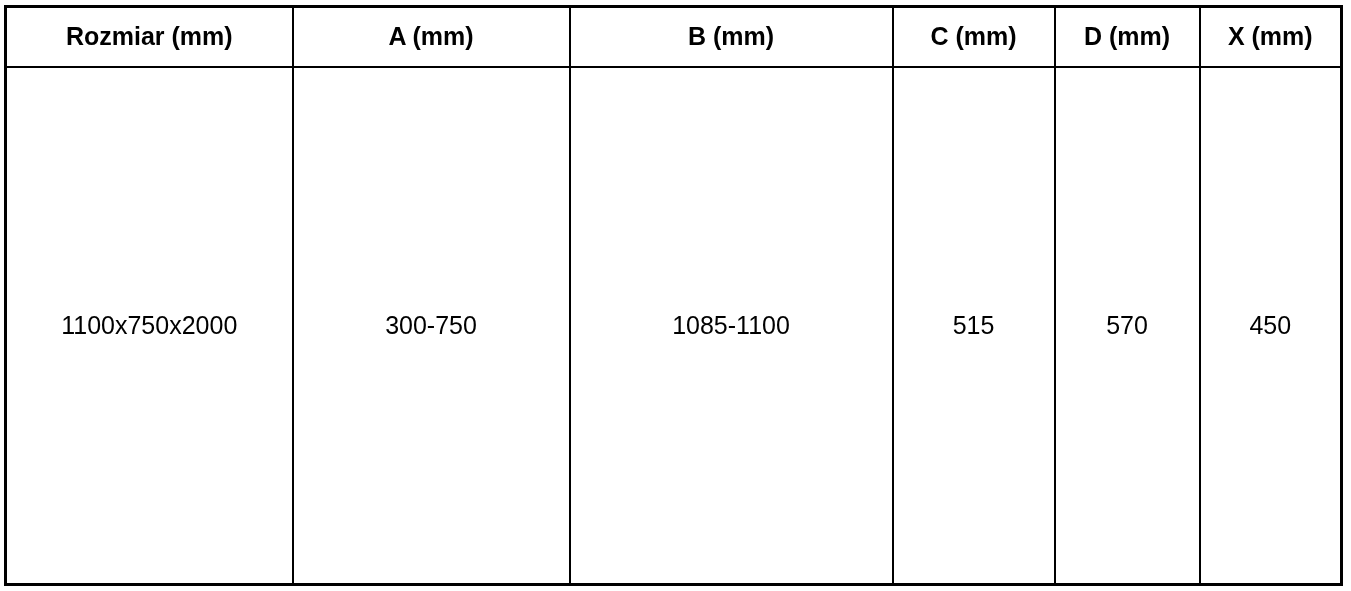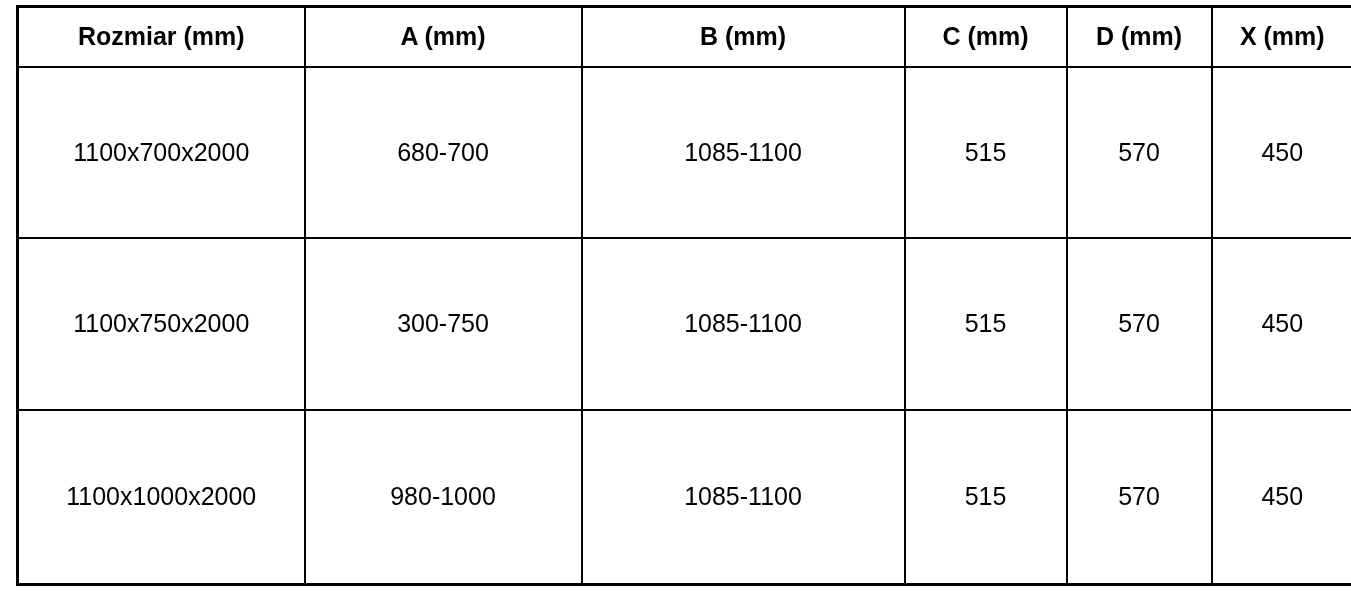--- a/index.html
+++ b/index.html
@@ -6,21 +6,21 @@
     margin: 0;
     padding: 0;
     background: #ffffff;
     width: 1351px;
     height: 591px;
     font-family: "Liberation Sans", sans-serif;
     color: #000000;
   }
   .table-wrap {
     position: absolute;
-    left: 16px;
+    left: 4px;
     top: 5px;
     width: 1336px;
     height: 581px;
   }
   table.spec-table {
     width: 100%;
     height: 100%;
     border-collapse: collapse;
     table-layout: fixed;
     background: #ffffff;
@@ -74,39 +74,23 @@
         <th>Rozmiar (mm)</th>
         <th>A (mm)</th>
         <th>B (mm)</th>
         <th>C (mm)</th>
         <th>D (mm)</th>
         <th>X (mm)</th>
       </tr>
     </thead>
     <tbody id="table-body">
 
-    <tr>
-          <td>1100x700x2000</td>
-          <td>680-700</td>
-          <td>1085-1100</td>
-          <td>515</td>
-          <td>570</td>
-          <td>450</td>
-        </tr>
         <tr>
           <td>1100x750x2000</td>
           <td>300-750</td>
-          <td>1085-1100</td>
-          <td>515</td>
-          <td>570</td>
-          <td>450</td>
-        </tr>
-        <tr>
-          <td>1100x1000x2000</td>
-          <td>980-1000</td>
           <td>1085-1100</td>
           <td>515</td>
           <td>570</td>
           <td>450</td>
         </tr>
       </tbody>
   </table>
 </div>
 
 </body></html>

